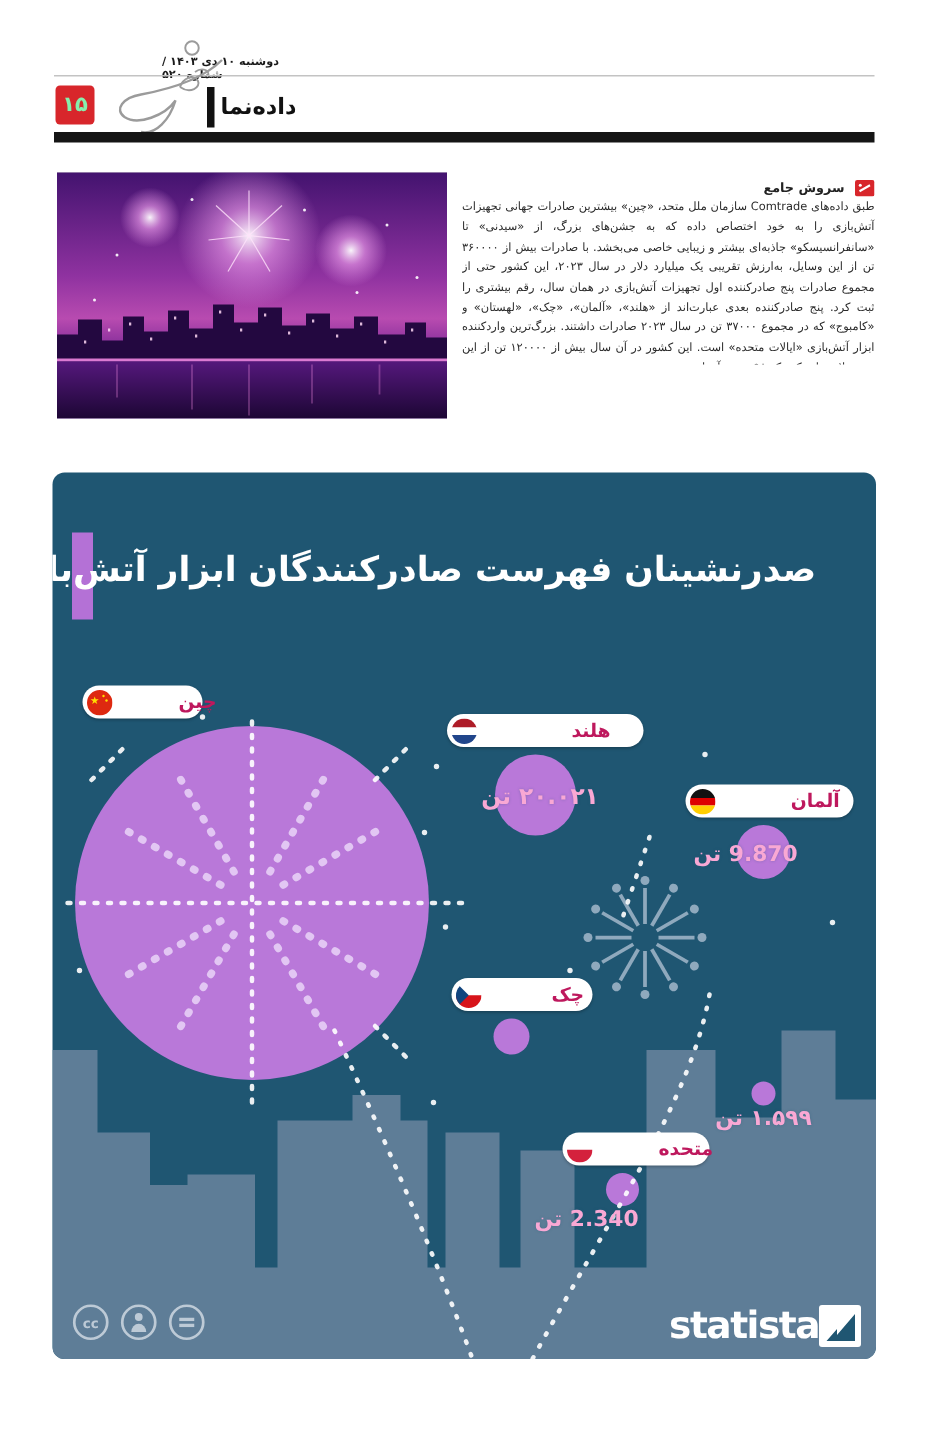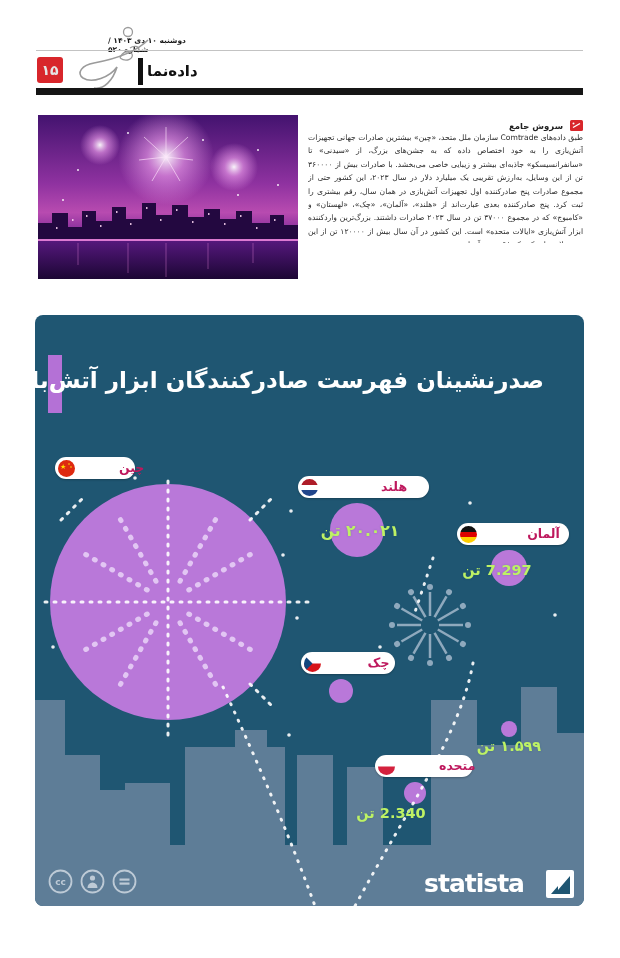--- a/index.html
+++ b/index.html
@@ -1,43 +1,43 @@
 <!DOCTYPE html>
 <html><head>
 <meta charset="utf-8">
 <style>
   html,body{margin:0;padding:0;background:#fff;}
   body{width:620px;height:958px;font-family:"DejaVu Sans",sans-serif;position:relative;overflow:hidden;}
   .abs{position:absolute;}
   
   .date-line{left:108px;top:36px;width:96px;font-size:7.5px;font-weight:bold;color:#1a1a1a;text-align:left;direction:rtl;}
   .thin-rule{left:36px;top:50px;width:547px;height:1px;background:#c3c3c3;}
-  .page-box{left:37px;top:57px;width:26px;height:26px;background:#d8262b;border-radius:3px;color:#e5e5e5;font-weight:bold;font-size:14px;text-align:center;line-height:26px;}
+  .page-box{left:37px;top:57px;width:26px;height:26px;background:#d8262b;border-radius:3px;color:#86efac;font-weight:bold;font-size:14px;text-align:center;line-height:26px;}
   .section-bar{left:138px;top:58px;width:5px;height:27px;background:#111;}
   .section-label{left:147px;top:58px;height:27px;line-height:27px;font-size:15px;font-weight:bold;color:#111;direction:rtl;}
   .thick-rule{left:36px;top:88px;width:547px;height:7px;background:#151515;}
   
   .photo{left:38px;top:115px;width:260px;height:164px;overflow:hidden;background:#3a1060;}
   .byline{right:37px;top:116px;display:flex;align-items:center;gap:7px;}
   .byline-name{font-size:8.5px;font-weight:bold;color:#222;direction:rtl;}
   .article-body{left:308px;top:131px;width:275px;height:112px;font-size:7.6px;line-height:13.4px;color:#2b2b2b;text-align:justify;direction:rtl;overflow:hidden;}
   
   .card{left:35px;top:315px;width:549px;height:591px;background:#1f5672;border-radius:8px;overflow:hidden;}
   .card .layer{position:absolute;left:0;top:0;pointer-events:none;}
   .title-bar{left:13px;top:40px;width:14px;height:58px;background:#b471d6;}
   .ig-title{right:40px;top:52px;font-size:23px;font-weight:bold;color:#fff;direction:rtl;white-space:nowrap;letter-spacing:-0.5px;}
   .bubble{position:absolute;border-radius:50%;background:#b978d9;}
   .pill{position:absolute;height:22px;background:#fff;border-radius:11px;display:flex;align-items:center;padding:0 3px;box-shadow:0 1px 2px rgba(0,0,0,.25);}
   .pill .flag{width:17px;height:17px;flex:0 0 17px;}
   .pill .lbl{flex:1;text-align:center;font-size:12.5px;font-weight:bold;color:#be185d;direction:rtl;line-height:22px;margin-left:44px;}
-  .val{position:absolute;width:170px;text-align:center;color:#bef264;font-weight:bold;direction:rtl;text-shadow:0 0 2px rgba(31,86,114,.35);}
+  .val{position:absolute;width:170px;text-align:center;color:#f9a8d4;font-weight:bold;direction:rtl;text-shadow:0 0 2px rgba(31,86,114,.35);}
   .val.big{font-size:20px;}
   .val.mid{font-size:15.5px;}
   .val.sm{font-size:14.5px;}
-  .footer-brand{position:absolute;right:10px;bottom:8px;display:flex;align-items:center;gap:22px;}
+  .footer-brand{position:absolute;right:10px;bottom:8px;display:flex;align-items:center;gap:0;}
   .brand-text{color:#fff;font-weight:bold;font-size:25px;letter-spacing:-1px;line-height:28px;}
   .cc-row{position:absolute;left:13px;bottom:12px;display:flex;gap:7px;}
 </style>
 </head>
 <body>
 
 <div class="abs date-line">دوشنبه ۱۰ دی ۱۴۰۳ / شماره ۵۲۰</div>
 <div class="abs thin-rule"></div>
 
 <div class="abs" style="left:72px;top:24px;width:80px;height:72px;">
@@ -291,21 +291,21 @@
           </defs>
           <g clip-path="url(#cpPL)">
             <rect width="17" height="8.5" fill="#ffffff"></rect>
             <rect y="8.5" width="17" height="8.5" fill="#d4213d"></rect>
           </g>
         </svg></span>
     <span class="lbl" lang="fa">متحده</span>
   </div>
 
   <div class="val mid" style="left:240px;top:207px;" lang="fa">۲۰.۰۲۱ تن</div>
-  <div class="val sm" style="left:377px;top:247px;" lang="fa">7.297 تن</div>
+  <div class="val sm" style="left:377px;top:247px;" lang="fa">9.870 تن</div>
   <div class="val sm" style="left:389px;top:423px;" lang="fa">۱.۵۹۹ تن</div>
   <div class="val sm" style="left:271px;top:490px;" lang="fa">2.340 تن</div>
 
   <div class="cc-row">
     <svg width="25" height="25" viewBox="0 0 25 25">
         <circle cx="12.5" cy="12.5" r="11" fill="none" stroke="#bdcad6" stroke-width="1.8"></circle>
         <text x="12.5" y="16" text-anchor="middle" font-size="9" font-weight="bold" fill="#bdcad6" font-family="DejaVu Sans">cc</text>
       </svg>
     <svg width="25" height="25" viewBox="0 0 25 25">
         <circle cx="12.5" cy="12.5" r="11" fill="none" stroke="#bdcad6" stroke-width="1.8"></circle>

